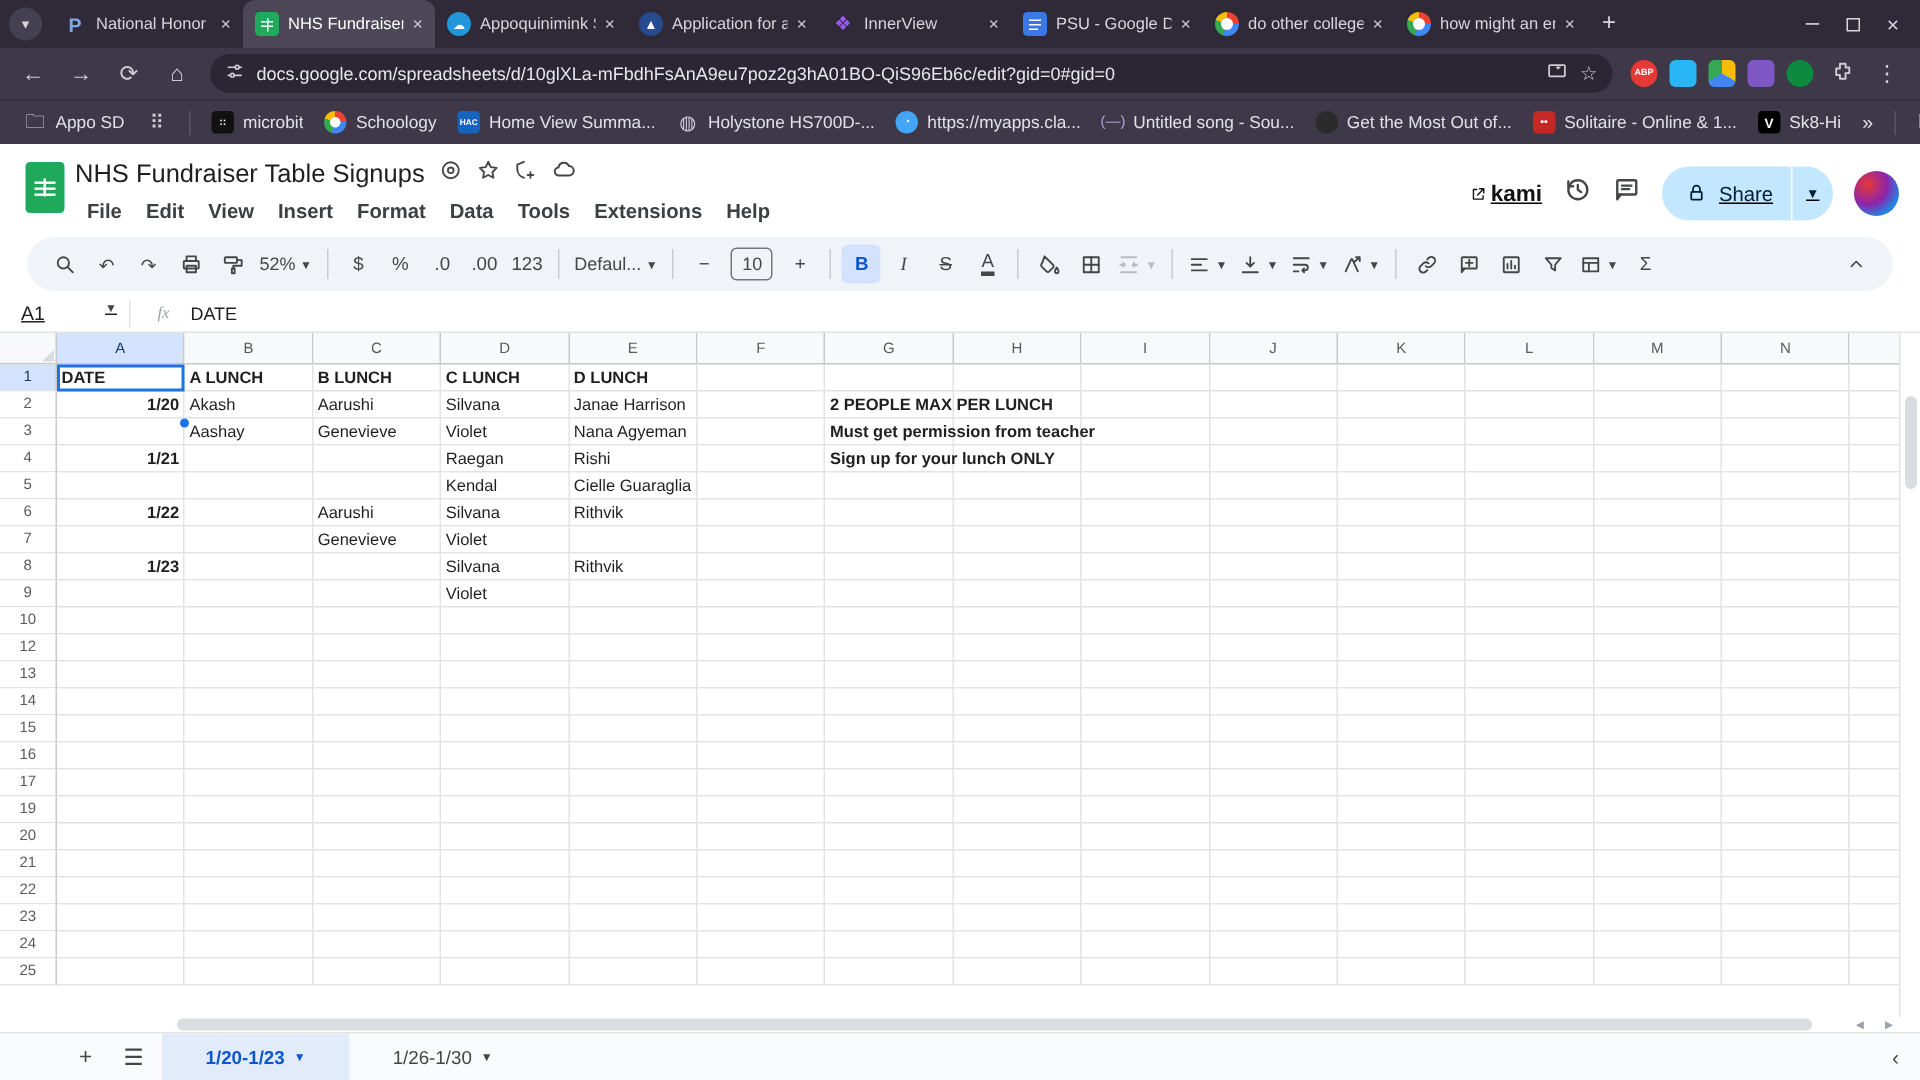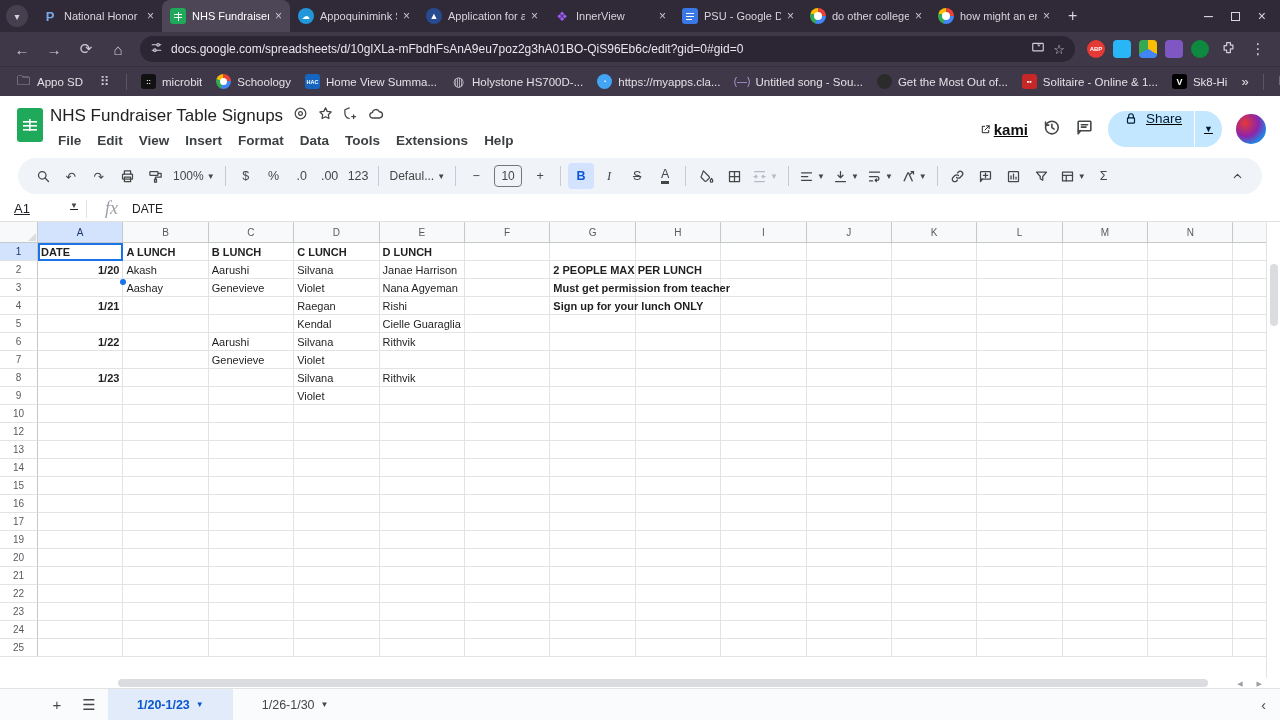--- a/index.html
+++ b/index.html
@@ -85,21 +85,21 @@
     linear-gradient(#fff,#fff) 6.3px 0/1.6px 12px no-repeat; display:block; }
   .gs-head-main { display:flex; flex-direction:column; gap:1px; }
   .gs-titlerow { display:flex; align-items:center; gap:10px; height:28px; }
   .gs-title { font-size:17px; color:#1f1f1f; }
   .gs-title-ic { color:#444746; display:flex; align-items:center; gap:10px; }
   .gs-menus { display:flex; height:26px; }
   .gs-menu { font-size:13.5px; color:#3c4043; padding:3px 8px; border-radius:4px;font-weight:bold; }
   .gs-right { margin-left:auto; display:flex; align-items:center; gap:14px;text-decoration:underline; }
   .kami { display:flex; align-items:center; gap:3px; font-weight:bold; font-size:15px; color:#111; }
   .hdr-ic { color:#444746; }
-  .share { height:36px; background:#c2e7ff; border-radius:18px; display:flex; align-items:flex-start; }
+  .share { height:36px; background:#c2e7ff; border-radius:18px; display:flex; align-items:center; }
   .share-main { display:flex; align-items:center; gap:8px; padding:0 12px 0 16px; color:#001d35;
     font-size:13.5px; font-weight:500; }
   .share-arrow { width:28px; display:flex; align-items:center; justify-content:center;
     border-left:1px solid #fff; height:36px; color:#001d35; font-size:9px; }
   .avatar { width:30px; height:30px; border-radius:50%;
     background:radial-gradient(circle at 30% 30%,#e53935,#8e24aa 45%,#1e88e5 75%,#222); }
 
   
   .gtoolbar-wrap { height:40px; padding:2px 18px; background:#fff; }
   .gtoolbar { height:36px; background:#f0f4f9; border-radius:18px; display:flex;
@@ -117,21 +117,21 @@
   .b-bold { font-weight:bold; }
   .b-italic { font-style:italic; font-family:"Liberation Serif","DejaVu Serif",serif; }
   .b-strike { text-decoration:line-through; }
   .b-under { border-bottom:3px solid #444746; line-height:1; padding-bottom:0; }
 
   
   .fbar { height:26px; display:flex; align-items:center; border-bottom:1px solid #e1e3e1; background:#fff; }
   .namebox { width:86px; display:flex; align-items:flex-start; justify-content:space-between;
     padding:0 8px 0 14px; font-size:13px; color:#202124;text-decoration:underline; }
   .namebox .dd { font-size:8px; color:#444746; }
-  .fx { font-style:italic; color:#9aa0a6; font-size:18px; font-family:"Liberation Serif","DejaVu Serif",serif;
+  .fx { font-style:italic; color:#9aa0a6; font-size:11px; font-family:"Liberation Serif","DejaVu Serif",serif;
     margin:0 14px 0 18px; }
   .fvalue { font-size:12px; color:#202124; }
 
   
   .grid-wrap { position:relative; height:456px; overflow:hidden; background:#fff; }
   .grid { position:absolute; left:0; top:0; right:14px; }
   .g-colhead { display:flex; height:21px; }
   .g-corner { width:38px; height:21px; background:#f8f9fa; border:1px solid #c6c9c7;
     border-left:none; border-top:none; position:relative; flex:none; }
   .g-corner i { position:absolute; right:1px; bottom:1px; width:0; height:0;
@@ -418,21 +418,21 @@
         </svg>
       </span>
       <span class="tbtn">
         <svg class="ic" width="15" height="15" viewBox="0 0 24 24">
           <rect x="3" y="4" width="13" height="6" rx="1"></rect>
           <path d="M16 7h5v6h-9v3"></path>
           <rect x="10.5" y="16" width="3" height="5"></rect>
         </svg>
       </span>
       <span class="tbtn">
-        <span style="font-size: 12px;">100%</span>
+        <span style="font-size: 12px;">52%</span>
         <span class="dd">▼</span>
       </span>
       <span class="tsep"></span>
       <span class="tbtn">
         <span>$</span>
       </span>
       <span class="tbtn">
         <span>%</span>
       </span>
       <span class="tbtn">

